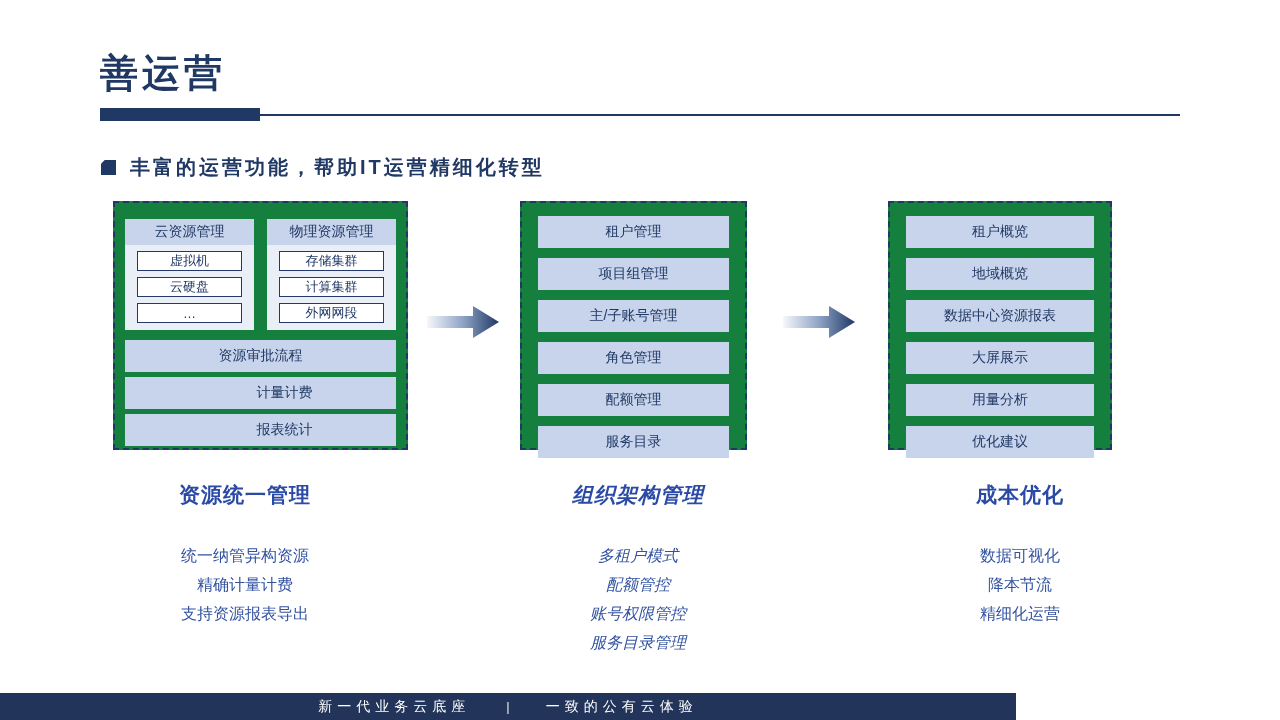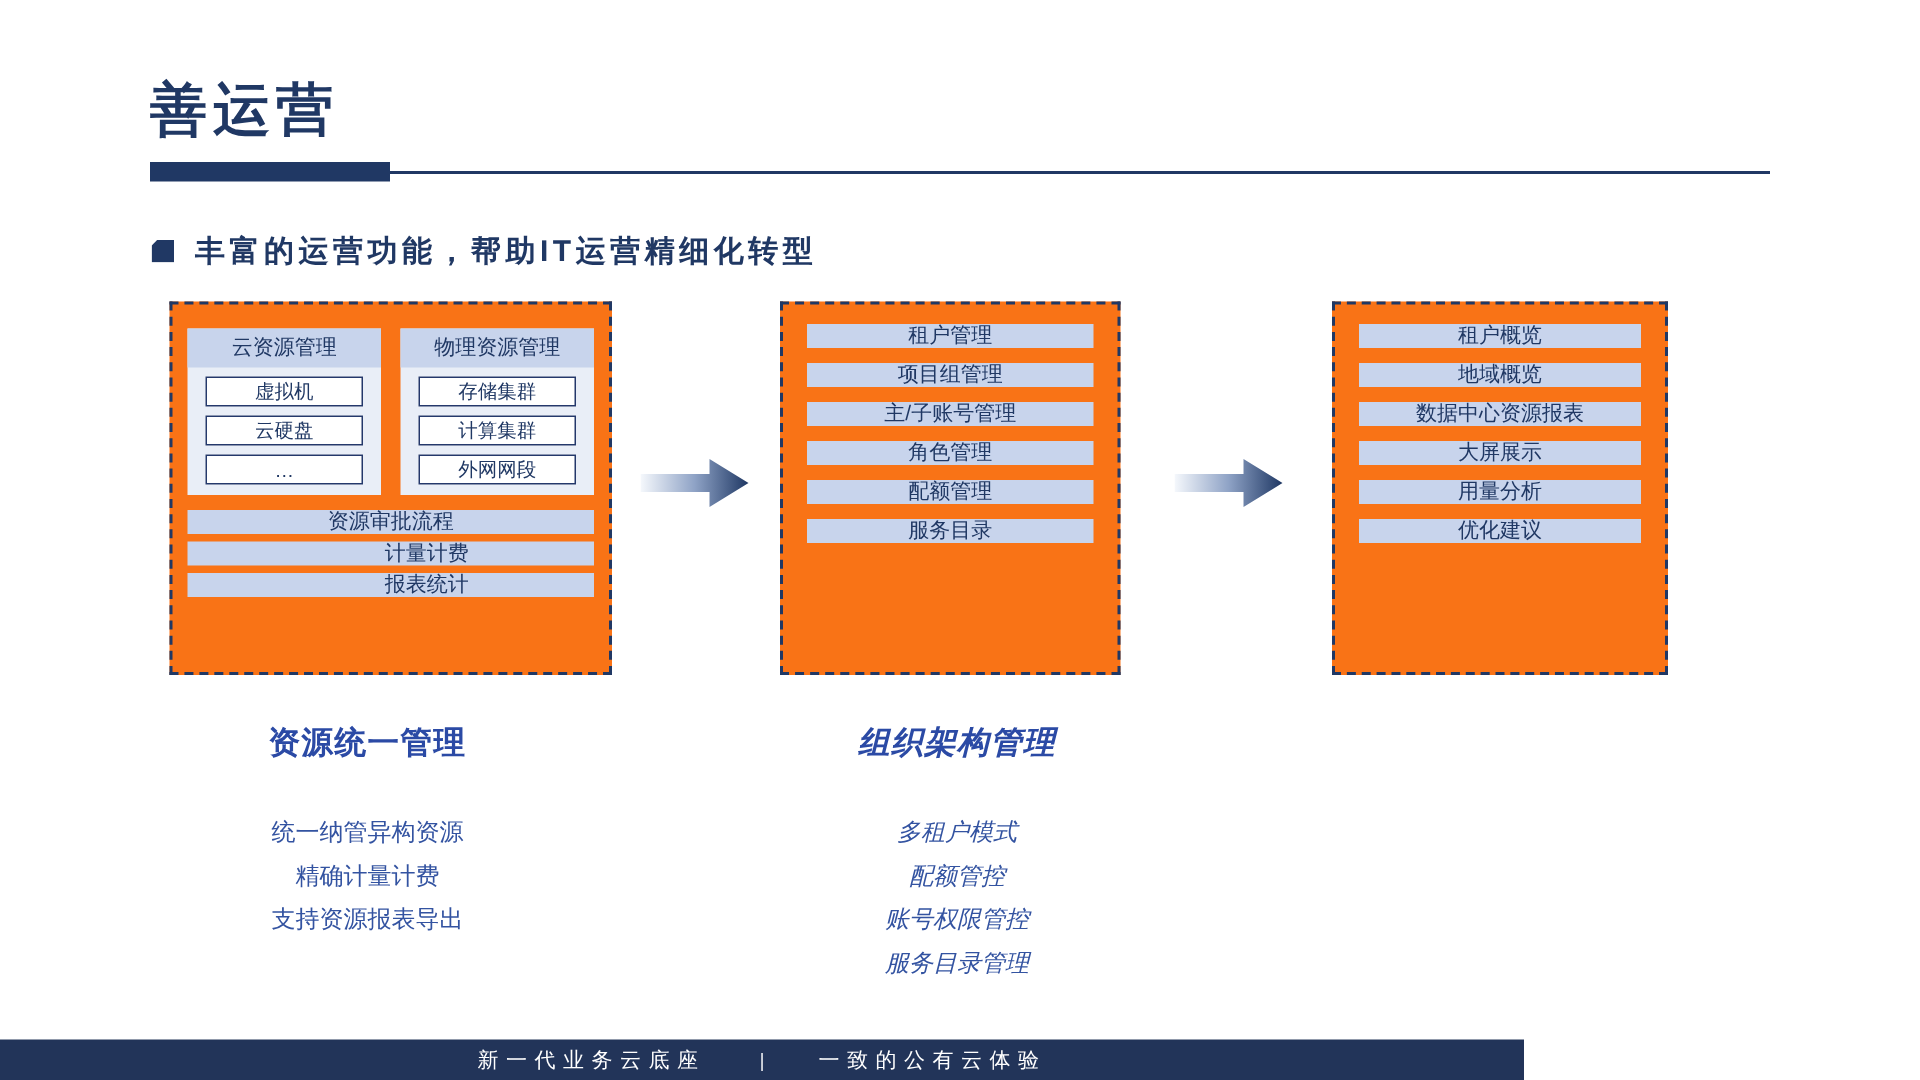--- a/index.html
+++ b/index.html
@@ -21,41 +21,41 @@
 
   
   .subtitle-row { position:absolute; left:101px; top:154px; display:flex; align-items:center; }
   .bullet-square {
     width:15px; height:15px; background:#203864; margin-right:14px;
     clip-path:polygon(25% 0, 100% 0, 100% 100%, 0 100%, 0 25%);
   }
   .subtitle { font-size:20px; font-weight:600; color:#203864; letter-spacing:3px; }
 
   
-  .dashed-box { position:absolute; top:201px; height:249px; border:2px dashed #203864; background:#f97316; }
+  .dashed-box { position:absolute; top:201px; height:249px; border:2px dashed #203864; background:#15803d; }
   .box1 { left:113px; width:295px; padding:16px 10px 0; }
   .box2 { left:520px; width:227px; padding:13px 16px 0; }
   .box3 { left:888px; width:224px; padding:13px 16px 0; }
 
   .col-row { display:flex; gap:13px; }
   .col { flex:1; background:#E9EEF7; padding-bottom:7px; }
   .col-header {
     height:26px; background:#C8D4EC;
     display:flex; align-items:center; justify-content:center;
     font-size:14px; color:#203864;
   }
   .chip-outline {
     height:20px; background:#ffffff; border:1.5px solid #24386B;
     margin:6px 12px 0;
     display:flex; align-items:center; justify-content:center;
     font-size:13px; color:#203864;
   }
 
   .bar {
-    height:16px; background:#C8D4EC;
+    height:32px; background:#C8D4EC;
     display:flex; align-items:center; justify-content:center;
     font-size:14px; color:#203864;
   }
   .box1 .col-row + .bar { margin-top:10px; }
   .box1 .bar + .bar { margin-top:5px;padding-left:48px; }
   .box2 .bar + .bar, .box3 .bar + .bar { margin-top:10px; }
 
   
   .arrow { position:absolute; top:303px; width:74px; height:38px; }
   .arrow1 { left:427px; }
@@ -162,20 +162,28 @@
   <div class="section sec2">
     <div class="section-heading">组织架构管理</div>
     <div class="section-items">
       <div>多租户模式</div>
       <div>配额管控</div>
       <div>账号权限管控</div>
       <div>服务目录管理</div>
     </div>
   </div>
 
+  <div class="section sec3">
+    <div class="section-heading">成本优化</div>
+    <div class="section-items">
+      <div>数据可视化</div>
+      <div>降本节流</div>
+      <div>精细化运营</div>
+    </div>
+  </div>
 
   <div class="footer">
     <span>新一代业务云底座</span>
     <span class="footer-sep">|</span>
     <span>一致的公有云体验</span>
   </div>
 
 </div>
 
 </body></html>

